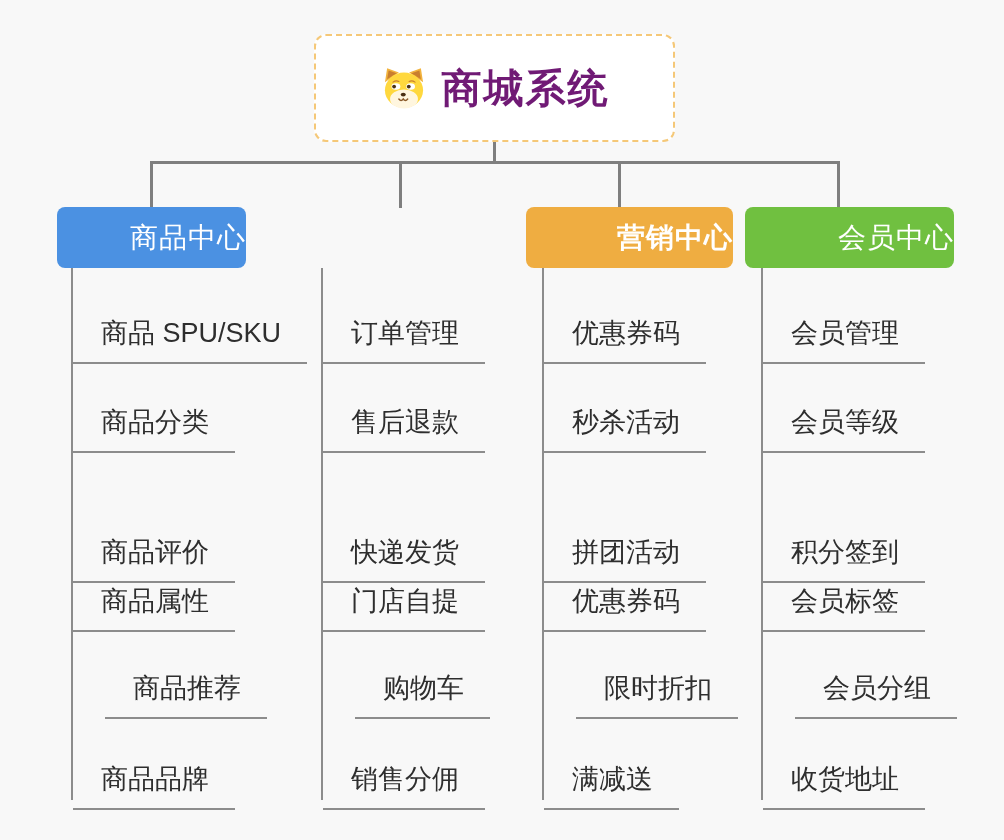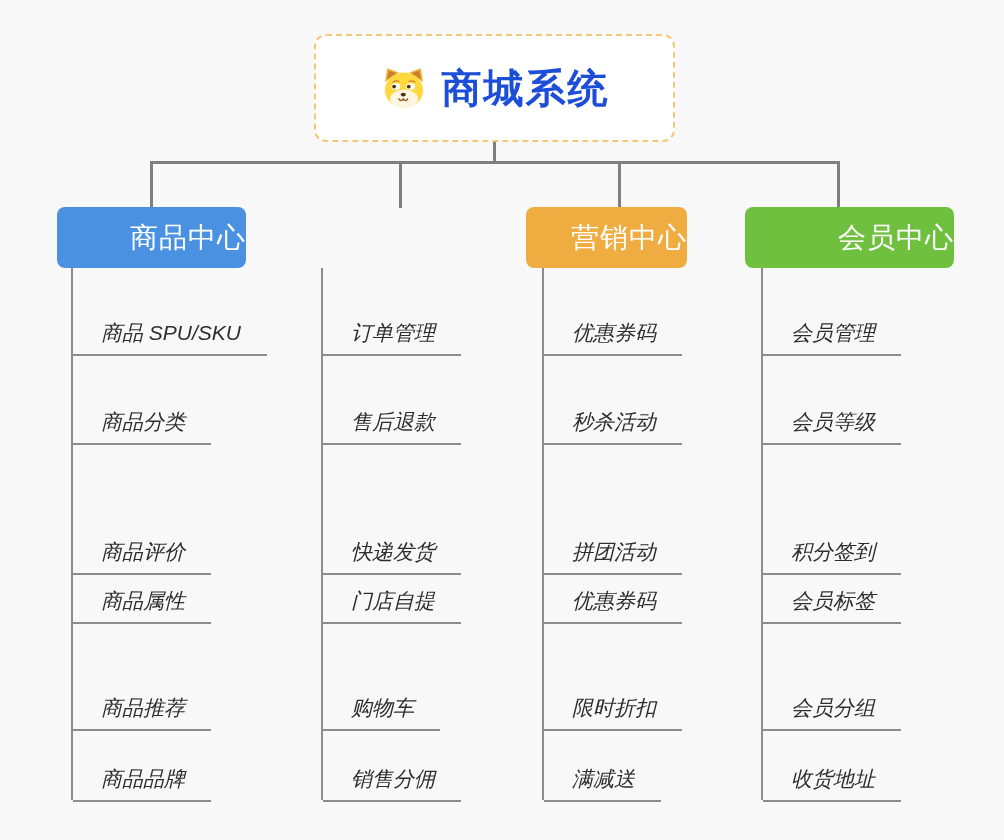--- a/index.html
+++ b/index.html
@@ -29,42 +29,42 @@
   .drop-4{left:837px;}
 
   
   .branch-box{
     position:absolute;top:207px;height:61px;border-radius:8px;
     display:flex;align-items:center;justify-content:flex-end;
     color:#ffffff;font-size:28px;letter-spacing:1px;
   }
   .branch-1{left:57px;width:189px;}
   .branch-2{left:307px;width:187px;}
-  .branch-3{left:526px;width:161px;}
+  .branch-3{left:526px;width:207px;font-weight:bold;}
   .branch-4{left:745px;width:186px;}
 
   
   .branch-children{
     position:absolute;top:268px;height:532px;
     border-left:2px solid #8c8c8c;
   }
   .col-1{left:71px;}
   .col-2{left:321px;}
   .col-3{left:542px;}
   .col-4{left:761px;}
   .list-item{
     position:absolute;left:0;
-    font-size:21px;line-height:30px;color:#2e2e2e;white-space:nowrap;
-    padding:0 26px 6px 28px;border-bottom:2px solid #8c8c8c;font-style:italic;
+    font-size:27px;line-height:30px;color:#2e2e2e;white-space:nowrap;
+    padding:0 26px 14px 28px;border-bottom:2px solid #8c8c8c;
   }
   .row-0{top:50px;}
   .row-1{top:139px;}
   .row-2{top:228px;margin-top:41px;}
   .row-3{top:318px;}
-  .row-4{top:425px;}
+  .row-4{top:405px;margin-left:32px;}
   .row-5{top:496px;}
 </style>
 </head>
 <body>
 
 <div class="canvas" style="background: rgb(248, 248, 248);">
 
   <div class="root-node" style="border-color: rgb(245, 200, 120);">
     <svg class="dog-icon" viewBox="0 0 64 60" aria-hidden="true">
       <polygon points="9,3 25,9 6,22" fill="#f2b33d"></polygon>
@@ -75,21 +75,21 @@
       <ellipse cx="32" cy="45" rx="19" ry="13" fill="#fff6df"></ellipse>
       <ellipse cx="21" cy="28" rx="6" ry="4.5" fill="#ffffff"></ellipse>
       <ellipse cx="41" cy="28" rx="6" ry="4.5" fill="#ffffff"></ellipse>
       <circle cx="18.5" cy="28" r="2.6" fill="#4a3014"></circle>
       <circle cx="38.5" cy="28" r="2.6" fill="#4a3014"></circle>
       <path d="M17 22 q4 -3 8 -1" stroke="#c97f2e" stroke-width="1.6" fill="none" stroke-linecap="round"></path>
       <path d="M39 21 q4 -2 8 1" stroke="#c97f2e" stroke-width="1.6" fill="none" stroke-linecap="round"></path>
       <ellipse cx="31" cy="39" rx="3.4" ry="2.6" fill="#4a3014"></ellipse>
       <path d="M25 45 q3 4 6 0 q3 4 6 0" stroke="#8a5a2a" stroke-width="2" fill="none" stroke-linecap="round"></path>
     </svg>
-    <span class="root-title" style="color: #1d4ed8;">商城系统</span>
+    <span class="root-title" style="color: #701a75;">商城系统</span>
   </div>
 
   <div class="line root-drop"></div>
   <div class="line h-line"></div>
   <div class="line drop drop-1"></div>
   <div class="line drop drop-2"></div>
   <div class="line drop drop-3"></div>
   <div class="line drop drop-4"></div>
 
   <div class="branch-box branch-1" style="background: rgb(75, 145, 226);">

